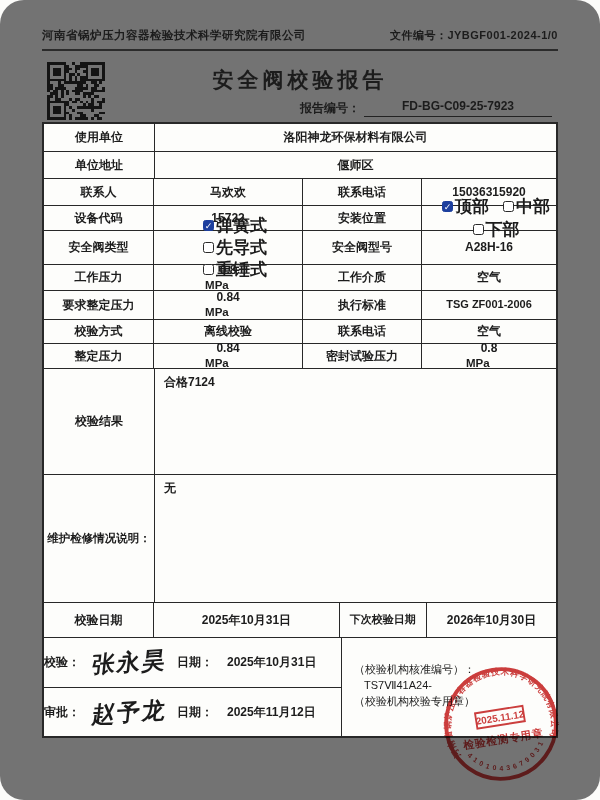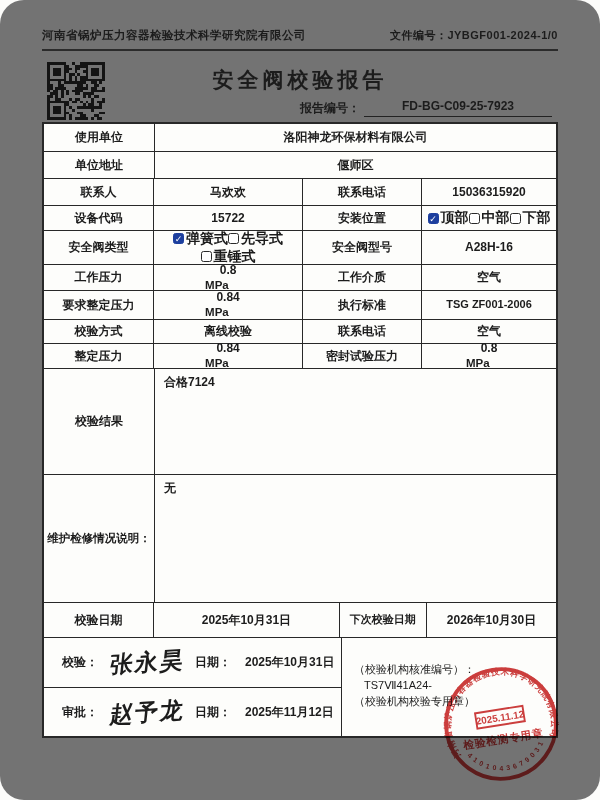--- a/index.html
+++ b/index.html
@@ -54,31 +54,31 @@
   .c1 { width:111px; } .c2 { width:150px; } .c3 { width:120px; } .c4 { width:135px; }
   .b1 { width:111px; } .b2 { width:187px; } .b3 { width:88px; }  .b4 { width:130px; }
 
   .vu { display:flex; width:100%; align-items:center;flex-direction:column; }
   .vu .v { flex:1.3; text-align:center; }
   .vu .u { width:46px; text-align:left; font-size:11.5px; }
 
   .topleft { align-items:flex-start; justify-content:flex-start; text-align:right; padding:6px 9px; }
 
   .opts { display:flex; flex-wrap:wrap; justify-content:center; align-items:center; row-gap:1px; }
-  .opt { display:flex; align-items:center; font-size:14px; }
+  .opt { display:flex; align-items:center; font-size:17px;margin-left:14px; }
   .cb { width:11px; height:11px; margin-right:2px; border-radius:2.5px;
         border:1.6px solid #2a2a2a; background:#fff; position:relative; flex:0 0 auto; }
   .cb.checked { background:#1d3f9e; border-color:#1d3f9e; }
   .cb.checked::after {
     content:"✓"; position:absolute; left:0; top:0; width:100%; height:100%;
     color:#fff; font-size:9px; line-height:10px; text-align:center; font-weight:bold;
   }
 
   
-  .sigrow { display:flex; align-items:center; padding-left:18px; }
+  .sigrow { display:flex; align-items:center; }
   .siglabel { font-size:12px; font-weight:bold; }
   .sign {
     font-size:23px; font-weight:600; margin:0 10px 0 12px; white-space:nowrap;
     transform: rotate(-4deg) skewX(-10deg); letter-spacing:2px;
   }
   .sigdate { font-size:12px; font-weight:bold; margin-left:14px; }
 
   .orgcell {
     display:flex; flex-direction:column; justify-content:flex-start;
     padding:24px 0 0 12px; text-align:left; align-items:flex-start;

